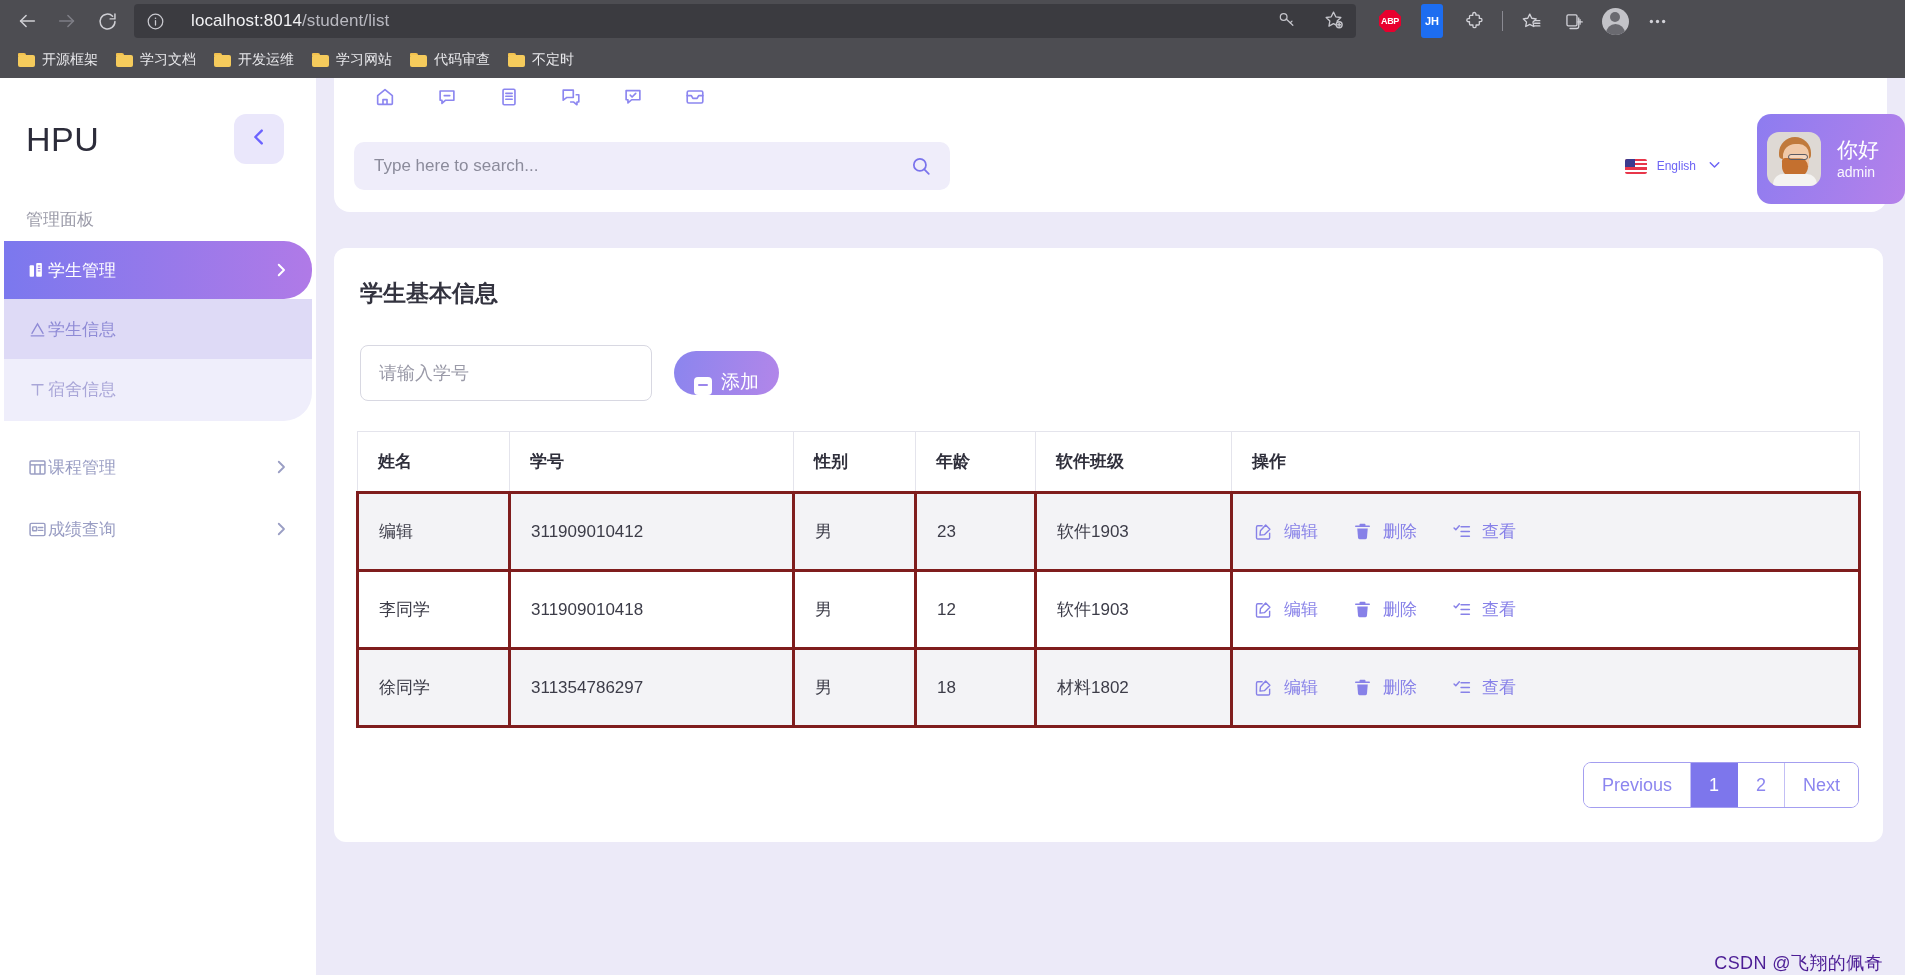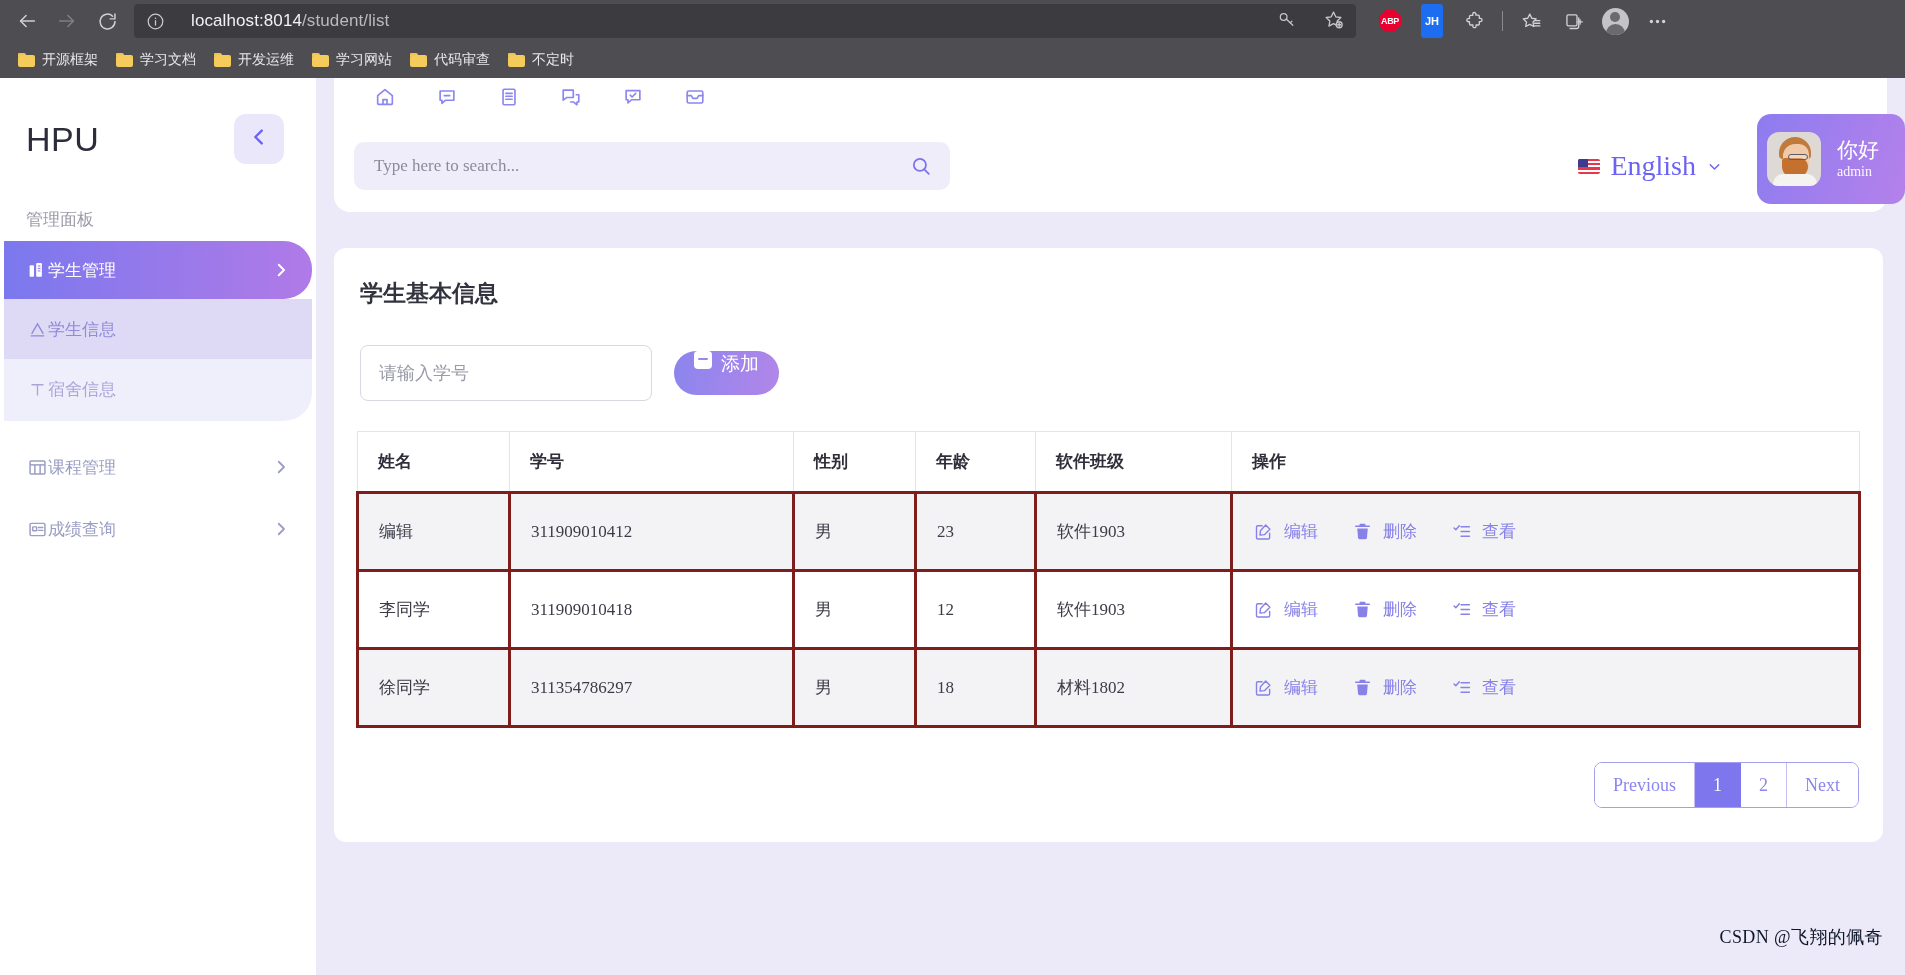--- a/index.html
+++ b/index.html
@@ -225,21 +225,20 @@
   .menu-item.sub { height: 60px; color: #a9a6d8; }
   .menu-item.sub.sel { background: #dedaf6; color: #8f8bd6; }
   .menu-item.sub .mi-icon { font-size: 18px; }
 
   
   .content {
     flex: 1;
     padding: 0;
     position: relative;
     overflow: hidden;
-    font-family: Liberation Serif, serif;
   }
 
   
   .header-card {
     background: #ffffff;
     border-radius: 0 0 16px 16px;
     margin: 0 18px 0 18px;
     height: 134px;
     position: relative;
     display: flex;
@@ -298,21 +297,21 @@
   .header-right {
     margin-left: auto;
     display: flex;
     align-items: center;
     gap: 0;
     padding-right: 0;
   }
   .lang-select {
     display: flex; align-items: center; gap: 10px;
     color: #6c63f5;
-    font-size: 28px;
+    font-size: 12px;
     margin-right: 34px;
   }
   .flag {
     width: 22px; height: 15px;
     border-radius: 2px;
     background: repeating-linear-gradient(#e8364a 0 2.1px, #ffffff 2.1px 4.2px);
     position: relative;
     overflow: hidden;
     flex: 0 0 22px;
   }
@@ -405,21 +404,21 @@
     padding: 0 18px;
     font-size: 18px;
     color: #14532d;
     outline: none;
     font-family: inherit;
     background: #fff;
   }
   .num-input::placeholder { color: #9a9aa8; }
   .add-btn {
     display: flex;
-    align-items: flex-start;
+    align-items: flex-end;
     gap: 9px;
     height: 44px;
     padding: 0 20px;
     border: none;
     border-radius: 22px;
     background: linear-gradient(100deg, #8b85ee 0%, #b286e9 100%);
     color: #fff;
     font-size: 19px;
     font-family: inherit;
   }
@@ -501,22 +500,22 @@
     border-right: 1px solid #c3bff5;
     background: #fff;
     min-width: 44px;
   }
   .pg:last-child { border-right: none; }
   .pg.active { background: #7d76ec; color: #fff; border-right-color: #7d76ec; }
 
   .watermark {
     position: absolute;
     right: 22px;
-    bottom: 26px;
-    color: #0f172a;
+    bottom: 0;
+    color: #4c1d95;
     font-size: 18px;
     letter-spacing: .4px;
   }
 </style>
 </head>
 <body>
 
 <div class="browser-chrome">
   <div class="chrome-top">
     <div class="nav-btn">

